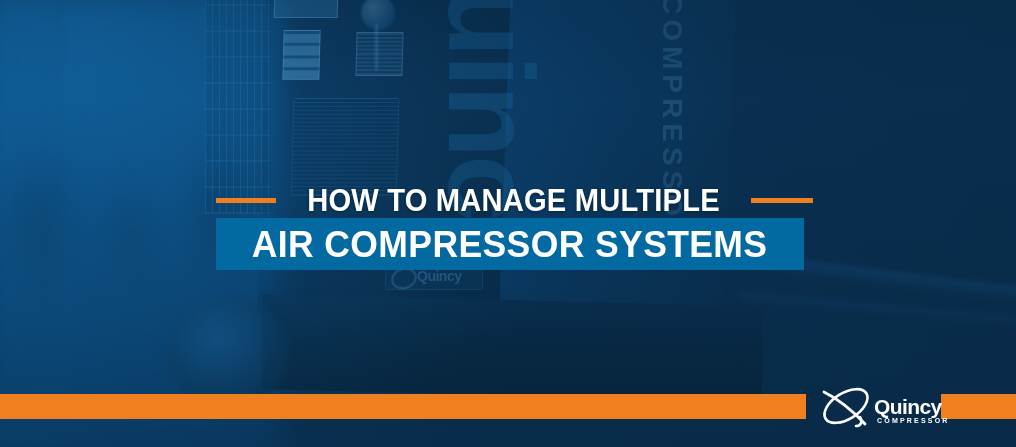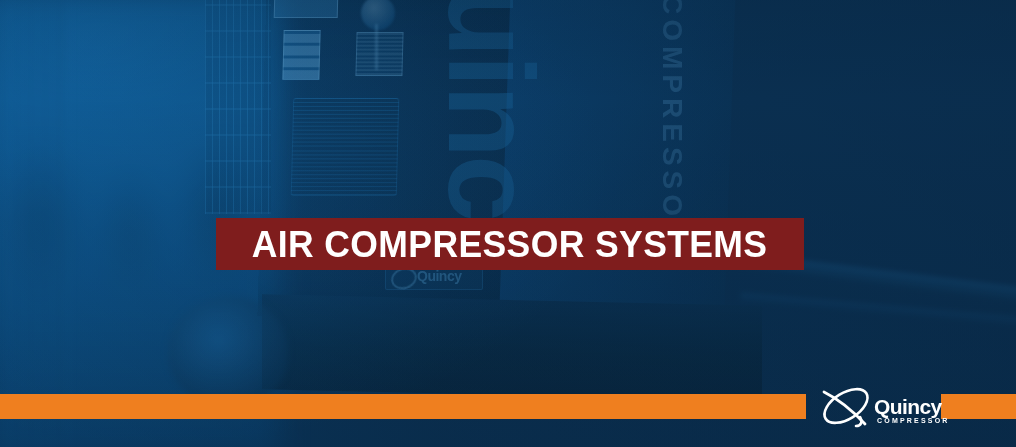--- a/index.html
+++ b/index.html
@@ -312,21 +312,21 @@
     text-shadow: 0 1px 3px rgba(3,20,36,.55);
     user-select: none;
   }
 
   .subtitle-bar {
     position: absolute;
     left: 216px;
     top: 218px;
     width: 588px;
     height: 52px;
-    background: #7f1d1d;
+    background: #0369a1;
     display: flex;
     align-items: center;
     justify-content: center;
   }
   .subtitle {
     color: #ffffff;
     font-family: "Liberation Sans", sans-serif;
     font-weight: bold;
     font-size: 37px;
     line-height: 1;
@@ -418,20 +418,25 @@
     <div class="bg-pipe2"></div>
 
     <div class="bg-badge"></div>
     <div class="bg-badge-q"></div>
     <div class="bg-badge-text">Quincy</div>
 
     <div class="bg-wash"></div>
     <div class="bg-tint"></div>
   </div>
 
+  <div class="title-row">
+    <div class="rule rule-left"></div>
+    <div class="headline">HOW TO MANAGE MULTIPLE</div>
+    <div class="rule rule-right"></div>
+  </div>
 
   <div class="subtitle-bar">
     <div class="subtitle">AIR COMPRESSOR SYSTEMS</div>
   </div>
 
   <div class="footer-bar-left"></div>
   <div class="footer-bar-right"></div>
 
   <div class="logo">
     <svg width="132" height="50" viewBox="0 0 132 50" aria-hidden="true">

